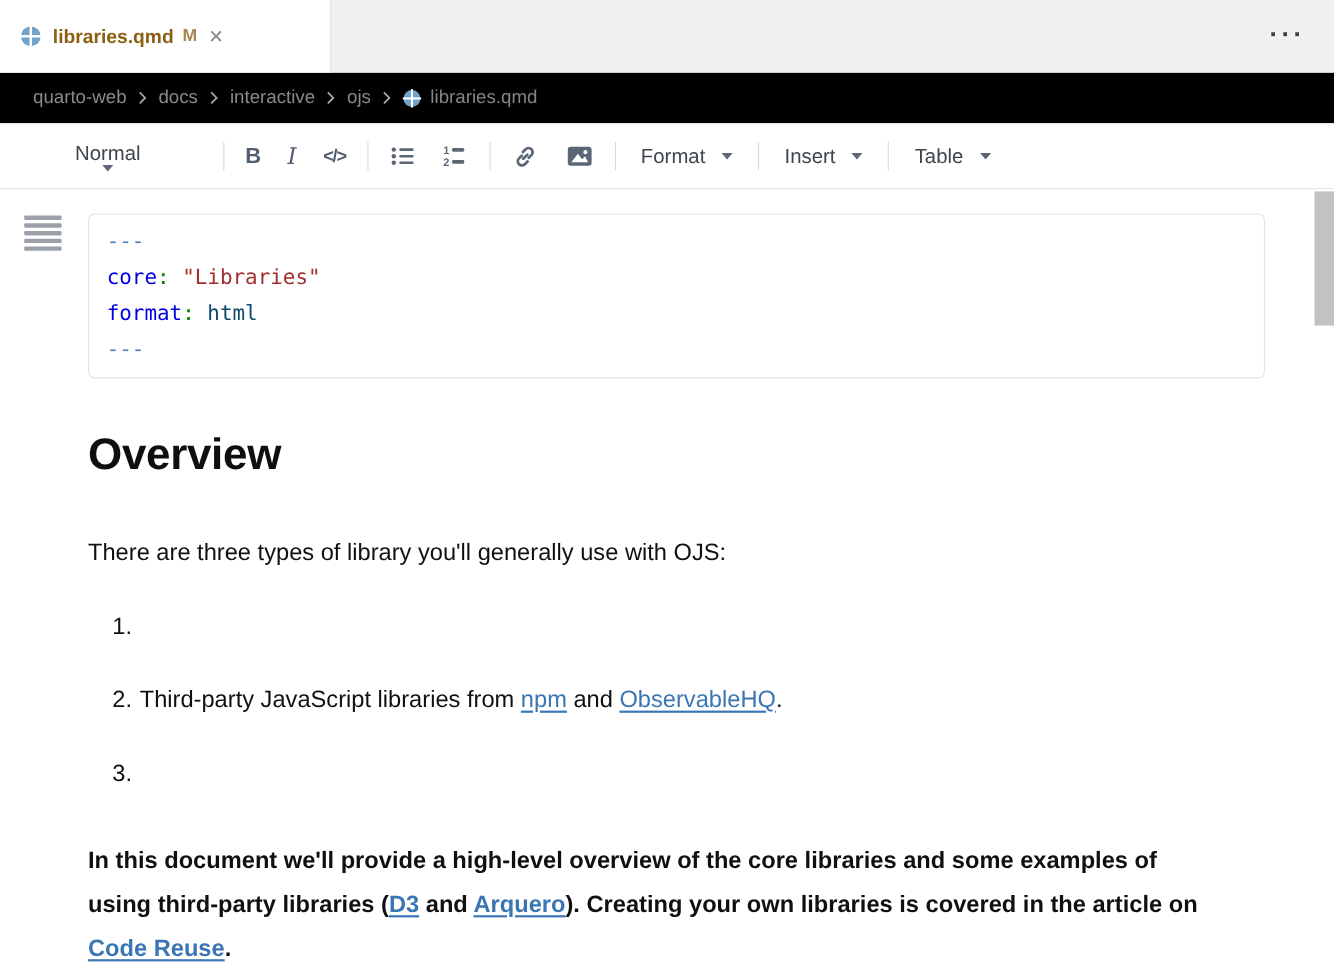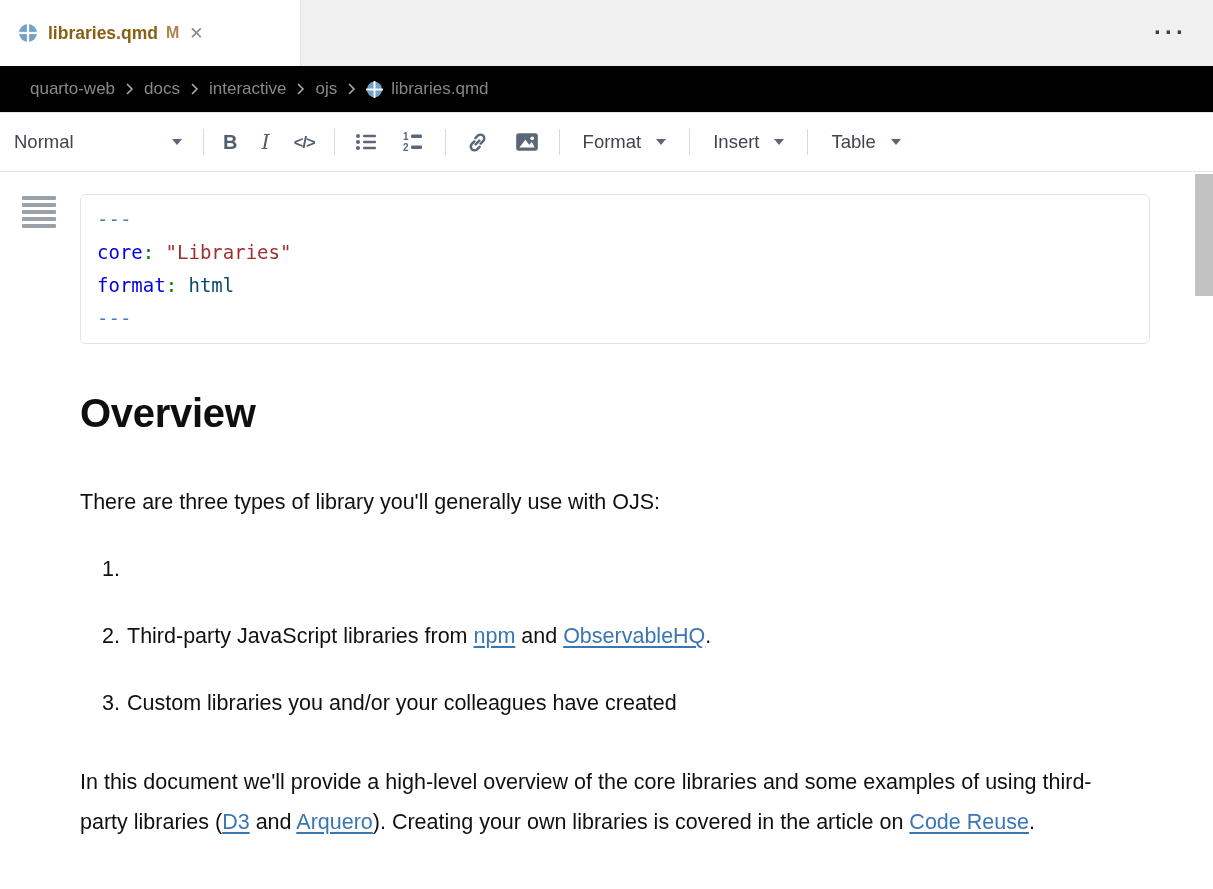--- a/index.html
+++ b/index.html
@@ -24,21 +24,21 @@
                  padding-left:30px; font-size:17px; color:#8a8a8a; }
   .crumb { cursor:pointer; }
   .crumb-sep { margin:0 9px; display:inline-flex; }
   .crumb-file { color:#858585; cursor:pointer; margin-left:8px; }
 
   
   .toolbar { height:60px; background:#fff; border-top:1px solid #e5e5e5;
              border-bottom:1px solid #e5e5e5; display:flex; align-items:center;
              padding-left:14px; color:#3f454e; font-size:18.5px; }
   .tb-select { display:flex; align-items:center; justify-content:space-between;
-               width:168px; margin-right:14px; cursor:pointer; }
+               width:168px; margin-right:14px; cursor:pointer;flex-direction:column; }
   .caret { width:0; height:0; border-left:5.5px solid transparent;
            border-right:5.5px solid transparent; border-top:6.5px solid #5c6675; }
   .tb-sep { width:1px; height:26px; background:#d9d9d9; margin:0 7px; }
   .tb-btn { display:flex; align-items:center; justify-content:center;
             height:40px; padding:0 12px; cursor:pointer; color:#525f70; }
   .tb-bold { font-weight:900; font-size:20px; }
   .tb-italic { font-family:"DejaVu Serif", serif; font-style:italic; font-size:21px; }
   .tb-code { font-weight:700; font-size:16.5px; letter-spacing:-1px; }
   .tb-menu { display:flex; align-items:center; gap:15px; padding:0 16px; cursor:pointer; }
 
@@ -58,21 +58,21 @@
 
   h1.doc-heading { margin-top:49px; font-size:40px; line-height:40px; font-weight:700;
                    color:#0f0f0f; letter-spacing:-.3px; }
   .doc-text { font-size:21.5px; line-height:27px; color:#101010; }
   .intro { margin-top:56px; }
   .doc-list { margin-top:40px; }
   .doc-li { display:flex; margin-bottom:40px; }
   .li-num { width:47px; text-align:right; padding-right:7px; flex:0 0 auto; }
   .doc-link { color:var(--link,#3b76b4); text-decoration:underline;
               text-underline-offset:3px; cursor:pointer; }
-  .closing { margin-top:45px; line-height:40px; max-width:1015px; }
+  .closing { margin-top:45px; line-height:40px; max-width:1015px;font-weight:bold; }
 
   
   .scroll-thumb { position:absolute; right:0; top:174px; width:18px; height:122px;
                   background:var(--scrollbar-thumb,#c2c2c2); cursor:grab; }
 </style>
 </head>
 <body>
 
 <div class="tabbar">
   <div class="tab">
@@ -217,21 +217,20 @@
   <div class="doc-list">
     <div class="doc-li doc-text">
       <span class="li-num">1.</span>
     </div>
     <div class="doc-li doc-text">
       <span class="li-num">2.</span>
       <span><span>Third-party JavaScript libraries from </span><a class="doc-link">npm</a><span> and </span><a class="doc-link">ObservableHQ</a><span>.</span></span>
     </div>
     <div class="doc-li doc-text">
       <span class="li-num">3.</span>
-      <span>Custom libraries you and/or your colleagues have created</span>
     </div>
   </div>
 
   <p class="doc-text closing"><span>In this document we'll provide a high-level overview of the core libraries and some examples of using third-party libraries (</span><a class="doc-link">D3</a><span> and </span><a class="doc-link">Arquero</a><span>). Creating your own libraries is covered in the article on </span><a class="doc-link">Code Reuse</a><span>.</span></p>
 
 </div>
 
 <div class="scroll-thumb"></div>
 
 </body></html>

